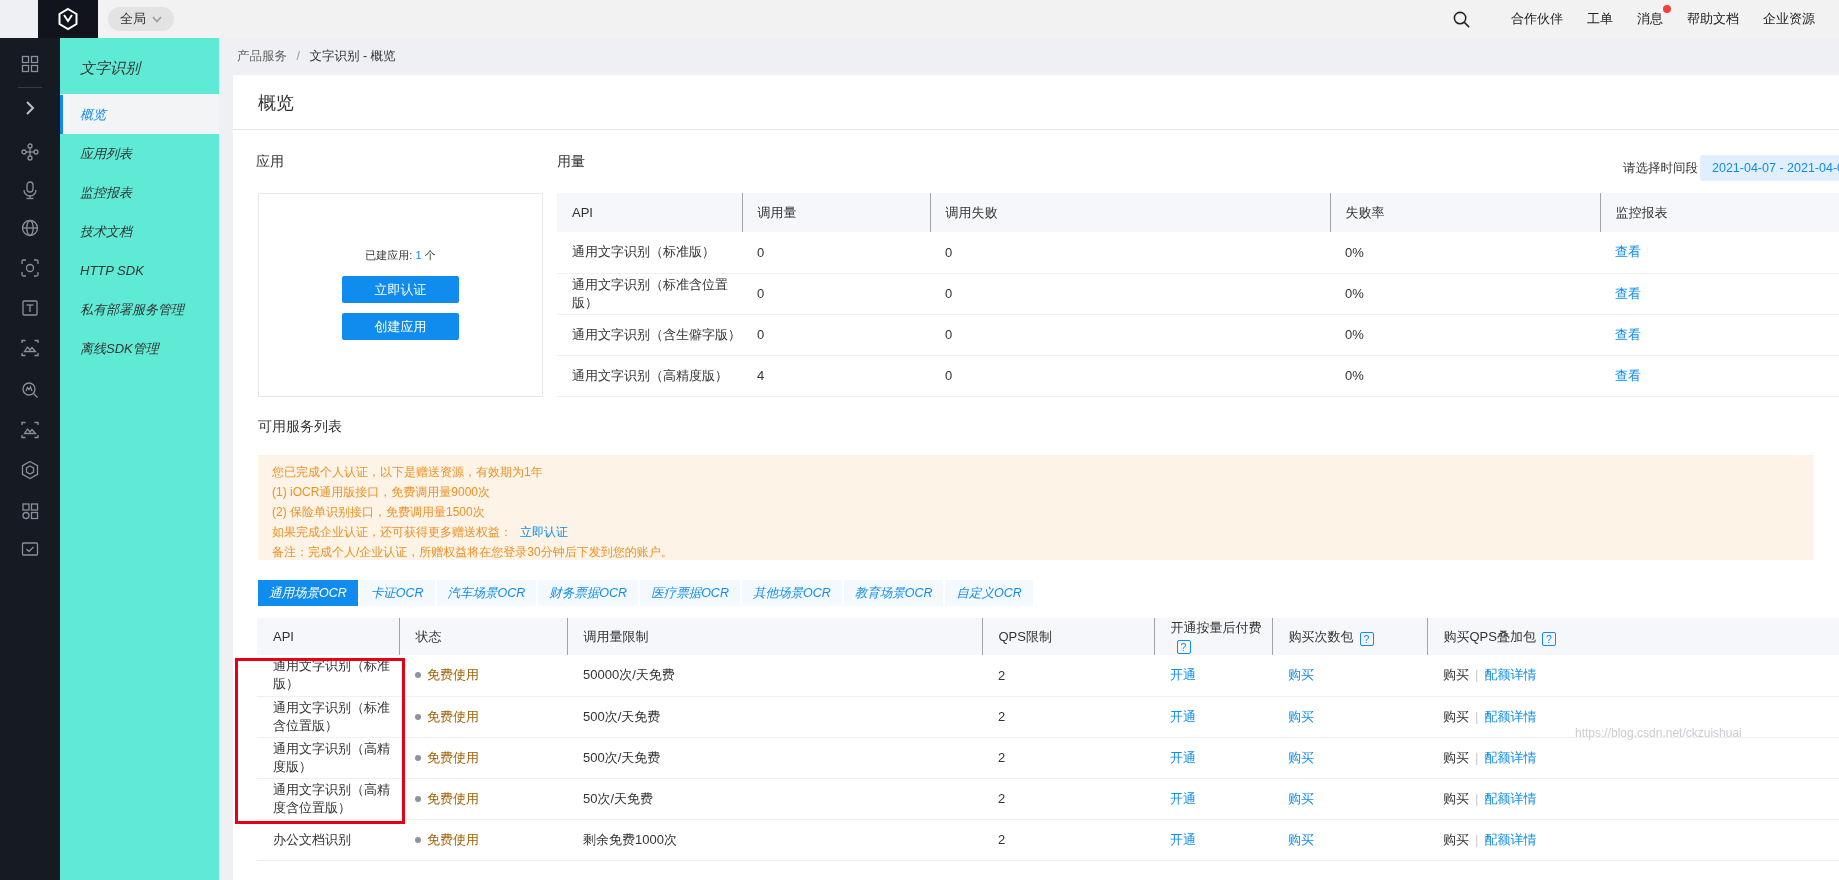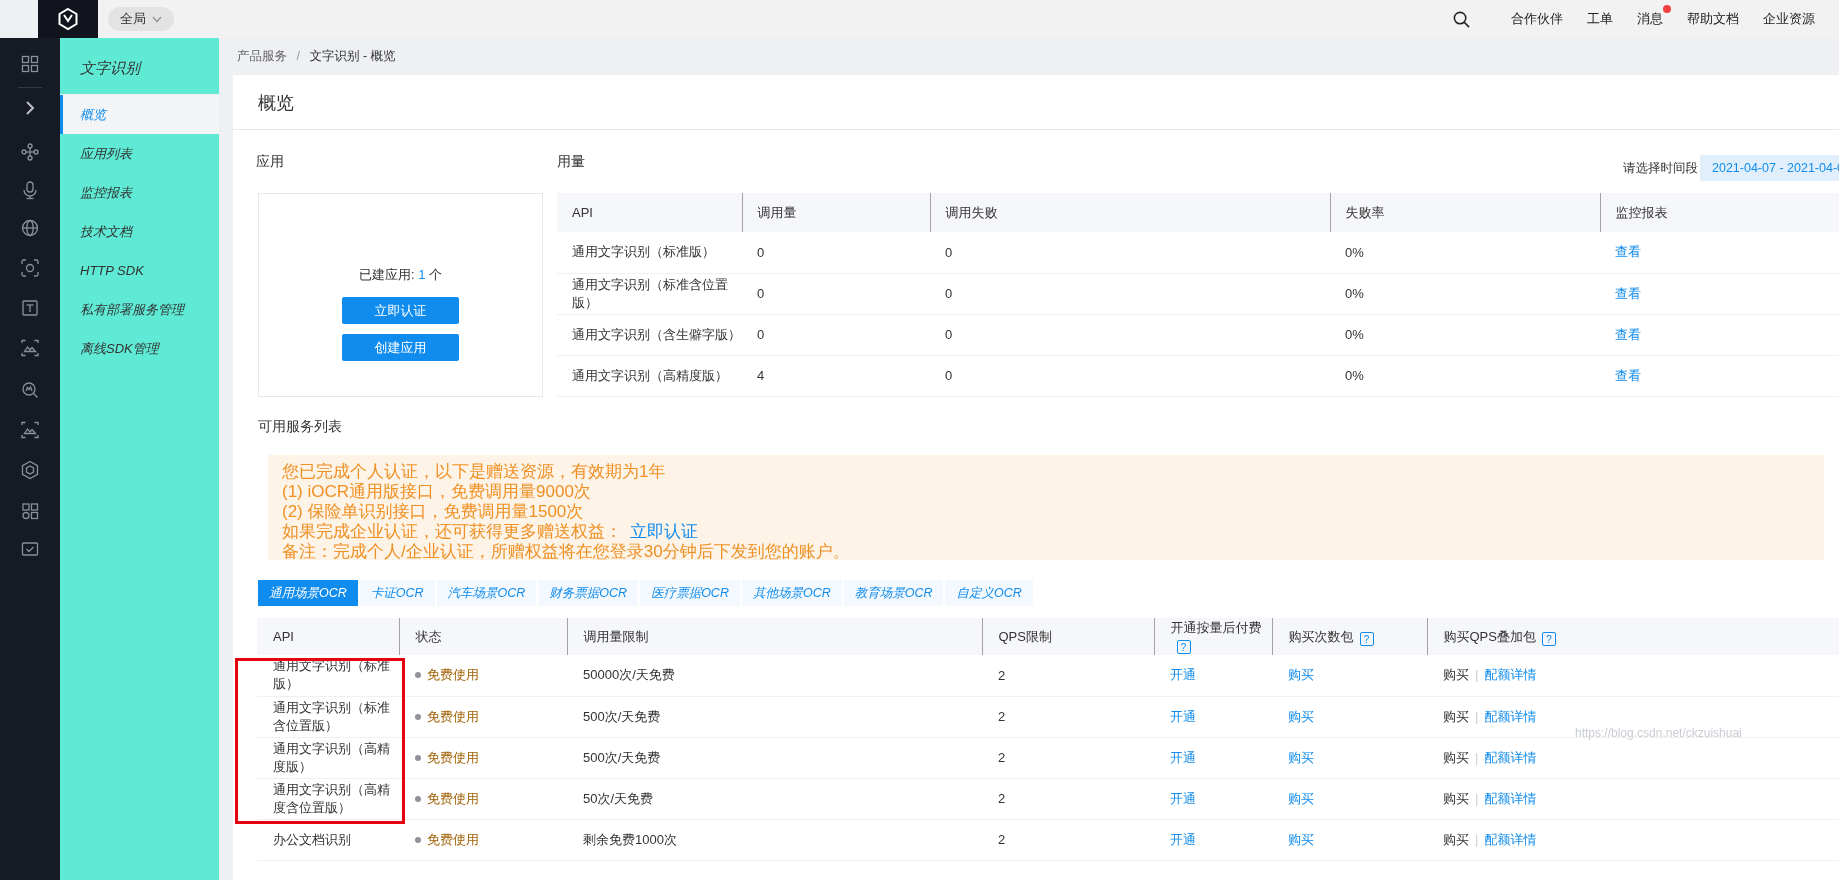--- a/index.html
+++ b/index.html
@@ -33,21 +33,21 @@
   .main { position:absolute; left:220px; top:38px; width:1619px; height:842px; background:#eef0f3; }
   .breadcrumb { position:absolute; left:17px; top:0; height:37px; line-height:37px; font-size:12.5px; color:#666; }
   .breadcrumb .sep { margin:0 6px; color:#999; }
   .breadcrumb .current { color:#333; }
   .card { position:absolute; left:13px; top:37px; width:1606px; height:805px; background:#fff; overflow:hidden; }
   .page-title { height:55px; padding:16px 0 0 25px; font-size:18px; color:#333; border-bottom:1px solid #e8e8e8; }
   .section-heading { position:absolute; font-size:14px; color:#333; }
 
   
   .app-box { position:absolute; left:25px; top:118px; width:285px; height:204px; border:1px solid #e8e8e8; text-align:center; }
-  .created-line { margin-top:72px; font-size:13px; color:#333; }
+  .created-line { margin-top:54px; font-size:11px; color:#333; }
   .created-line .count { color:#108cee; }
   .btn-blue { display:block; width:117px; height:27px; margin:10px auto 0; background:#108cee; color:#fff; border:none; font-size:13px; font-family:inherit; cursor:pointer; border-radius:2px; }
   .btn-blue.first { margin-top:13px; }
 
   
   .date-label { position:absolute; left:1390px; top:80px; height:26px; line-height:26px; font-size:12.5px; color:#333; }
   .date-pill { position:absolute; left:1467px; top:80px; width:190px; height:26px; line-height:26px; padding:0 12px; background:#e1effc; color:#108cee; font-size:12.5px; border-radius:2px; cursor:pointer; white-space:nowrap; }
 
   
   table { border-collapse:collapse; table-layout:fixed; width:100%; }
@@ -61,21 +61,21 @@
   .svc-wrap { position:absolute; left:24px; top:543px; width:1582px; }
   .svc-wrap th { height:37px; padding-left:16px; }
   .svc-wrap td { padding-left:16px; }
   .dot { display:inline-block; width:6px; height:6px; border-radius:50%; background:#8f9399; margin-right:6px; vertical-align:1px; }
   .muted { color:#a16207; }
   .sep { color:#ccc; margin:0 6px; }
   .dark { color:#333; cursor:pointer; }
   .help-ico { display:inline-flex; width:14px; height:14px; border:1px solid #108cee; color:#108cee; font-size:10.5px; align-items:center; justify-content:center; border-radius:2px; margin-left:6px; vertical-align:-2px; cursor:pointer; }
 
   
-  .notice { position:absolute; left:25px; top:380px; width:1556px; height:105px; background:#fdf3e6; color:#ef9024; font-size:17px; line-height:20px; padding:7px 16px 0 14px;margin-left:10px; }
+  .notice { position:absolute; left:25px; top:380px; width:1556px; height:105px; background:#fdf3e6; color:#ef9024; font-size:12px; line-height:20px; padding:7px 16px 0 14px; }
   .notice .lnk { margin-left:8px; }
 
   
   .tabs { position:absolute; left:25px; top:505px; display:flex; gap:2px; }
   .tab { height:26px; line-height:26px; padding:0 11px; font-size:12.5px; background:#f3f9fe; color:#108cee; cursor:pointer; white-space:nowrap;font-style:italic; }
   .tab.active { background:#108cee; color:#fff; }
 
   
   .red-box { position:absolute; left:2px; top:583px; width:170px; height:166px; border:3px solid #e60012; z-index:5; pointer-events:none; }
 

